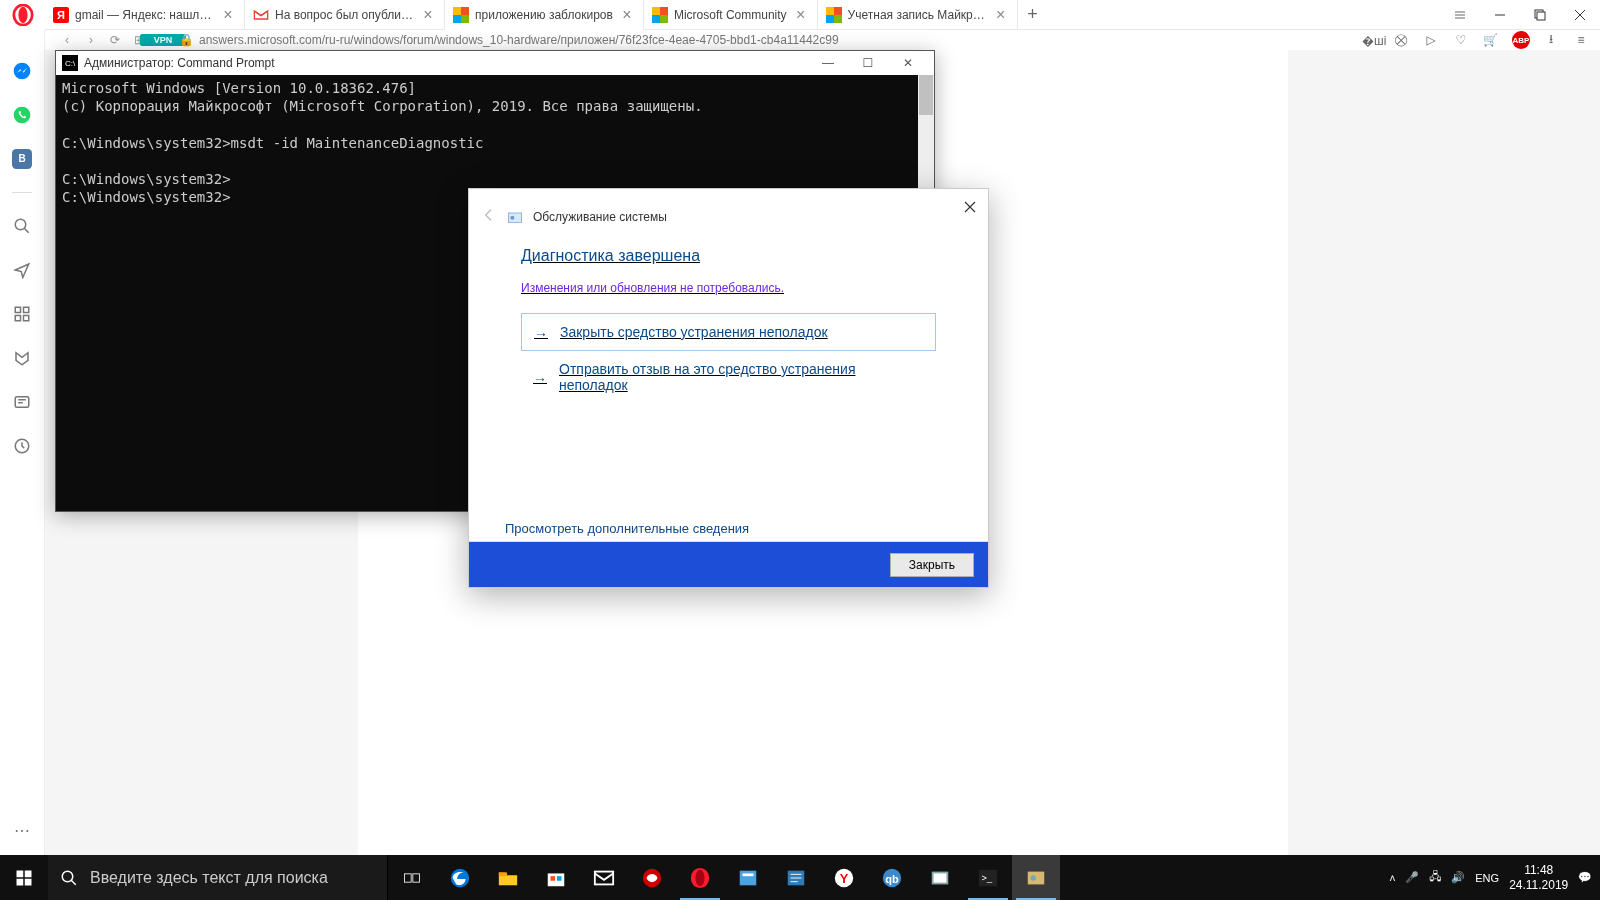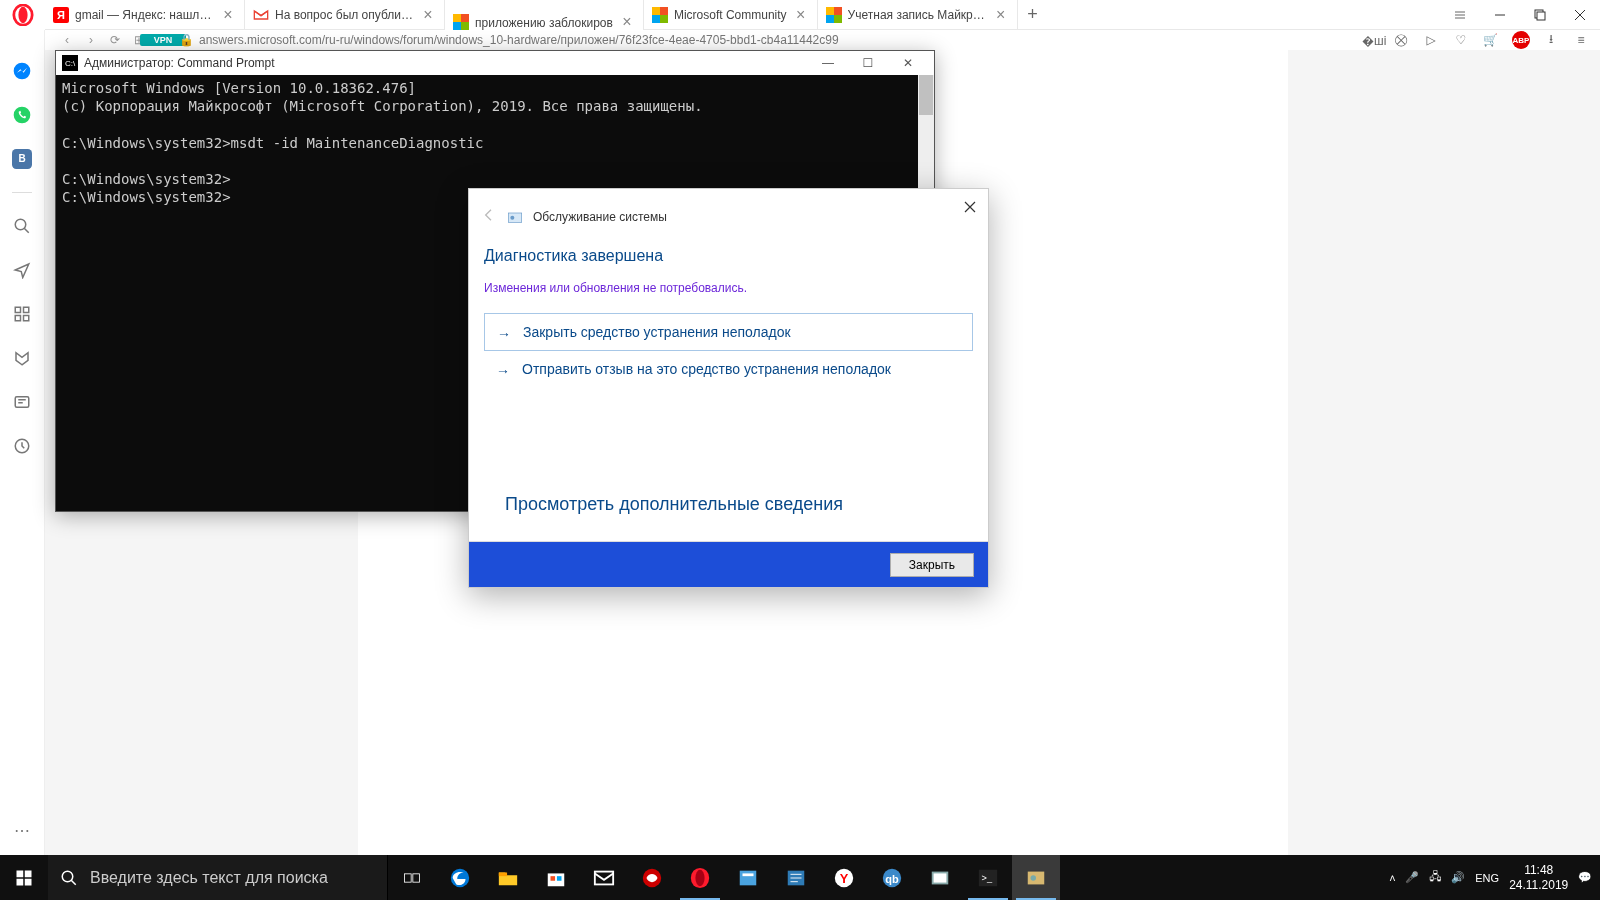--- a/index.html
+++ b/index.html
@@ -2,21 +2,21 @@
 <html><head>
 <meta charset="utf-8">
 <style>
 * { margin:0; padding:0; box-sizing:border-box; font-family:"Segoe UI",Arial,sans-serif; }
 html,body { width:1600px; height:900px; overflow:hidden; background:#fff; }
 
 
 .browser-tabs { position:absolute; left:45px; right:0; top:0; height:30px; background:#fff; display:flex; align-items:center; border-bottom:1px solid #e8e8e8; }
 .opera-logo { position:absolute; left:0; top:0; width:45px; height:30px; display:flex; align-items:center; justify-content:center; }
 .tab { display:flex; align-items:center; height:30px; padding:0 8px; border-right:1px solid #e8e8e8; max-width:200px; font-size:12px; color:#444; cursor:default; position:relative; }
-.tab.active { background:#fff;align-items:flex-end; }
+.tab.active { background:#fff; }
 .tab-favicon { width:16px; height:16px; margin-right:6px; flex:none; }
 .tab-title { overflow:hidden; white-space:nowrap; text-overflow:ellipsis; flex:1; }
 .tab-close { width:16px; height:16px; margin-left:6px; display:flex; align-items:center; justify-content:center; color:#888; font-size:16px; cursor:pointer; flex:none; }
 .new-tab { width:30px; height:30px; display:flex; align-items:center; justify-content:center; color:#666; font-size:18px; cursor:pointer; }
 .win-controls { position:absolute; right:0; top:0; display:flex; }
 .win-btn { width:40px; height:30px; display:flex; align-items:center; justify-content:center; color:#555; cursor:pointer; }
 .win-btn svg { width:12px; height:12px; }
 
 .addr-bar { position:absolute; left:45px; right:0; top:30px; height:20px; background:#fff; display:flex; align-items:center; padding:0 10px; font-size:12px; color:#777; }
 .addr-bar .nav-ico { width:24px; display:flex; justify-content:center; color:#999; }
@@ -42,27 +42,27 @@
 .cmd-scroll { position:absolute; right:0; top:24px; bottom:0; width:16px; background:#eee; }
 .cmd-scroll .thumb { position:absolute; left:1px; right:1px; top:0; height:40px; background:#c0c0c0; }
 
 
 .dlg { position:absolute; left:468px; top:188px; width:521px; height:400px; background:#fff; border:1px solid #ccc; box-shadow:0 8px 30px rgba(0,0,0,.3); }
 .dlg-close { position:absolute; right:6px; top:6px; width:24px; height:24px; display:flex; align-items:center; justify-content:center; cursor:pointer; }
 .dlg-head { display:flex; align-items:center; padding:18px 12px 10px; gap:10px; }
 .dlg-back { color:#bbb; }
 .dlg-head-ico { width:16px; height:16px; }
 .dlg-head-title { font-size:12px; color:#333; }
-.dlg-main { padding:10px 15px 0; }
+.dlg-main { padding:10px 52px 0;text-decoration:underline; }
 .dlg-h1 { color:#0a4a8a; font-size:16px; font-weight:400; margin-bottom:16px; }
 .dlg-sub { font-size:12px; color:#6d28d9; margin-bottom:18px; }
 .opt { display:flex; align-items:center; gap:12px; padding:10px 12px; font-size:14px; color:#0a4a8a; cursor:pointer; }
 .opt.framed { border:1px solid #a7c7e7; }
 .opt .arrow { color:#0a4a8a; }
-.dlg-link { position:absolute; left:36px; bottom:72px; font-size:18px; color:#0a4a8a; cursor:pointer; }
+.dlg-link { position:absolute; left:36px; bottom:51px; font-size:13px; color:#0a4a8a; cursor:pointer; }
 .dlg-foot { position:absolute; left:0; right:0; bottom:0; height:46px; background:#1d4ed8; border-top:1px solid #ddd; display:flex; align-items:center; justify-content:flex-end; padding:0 14px; }
 .dlg-btn { padding:4px 18px; font-size:12px; background:#e9e9e9; border:1px solid #adadad; cursor:pointer; }
 
 
 .taskbar { position:absolute; left:0; right:0; bottom:0; height:45px; background:#101010; display:flex; align-items:center; color:#fff; }
 .tb-start { width:48px; height:45px; display:flex; align-items:center; justify-content:center; cursor:pointer; }
 .tb-search { width:340px; height:45px; display:flex; align-items:center; padding:0 12px; gap:12px; background:#1a1a1a; color:#ccc; font-size:16px; border-right:1px solid #000; }
 .tb-apps { display:flex; align-items:center; height:45px; }
 .tb-ico { width:48px; height:45px; display:flex; align-items:center; justify-content:center; cursor:pointer; position:relative; }
 .tb-ico.active::after { content:""; position:absolute; bottom:0; left:4px; right:4px; height:2px; background:#76b9ed; }

